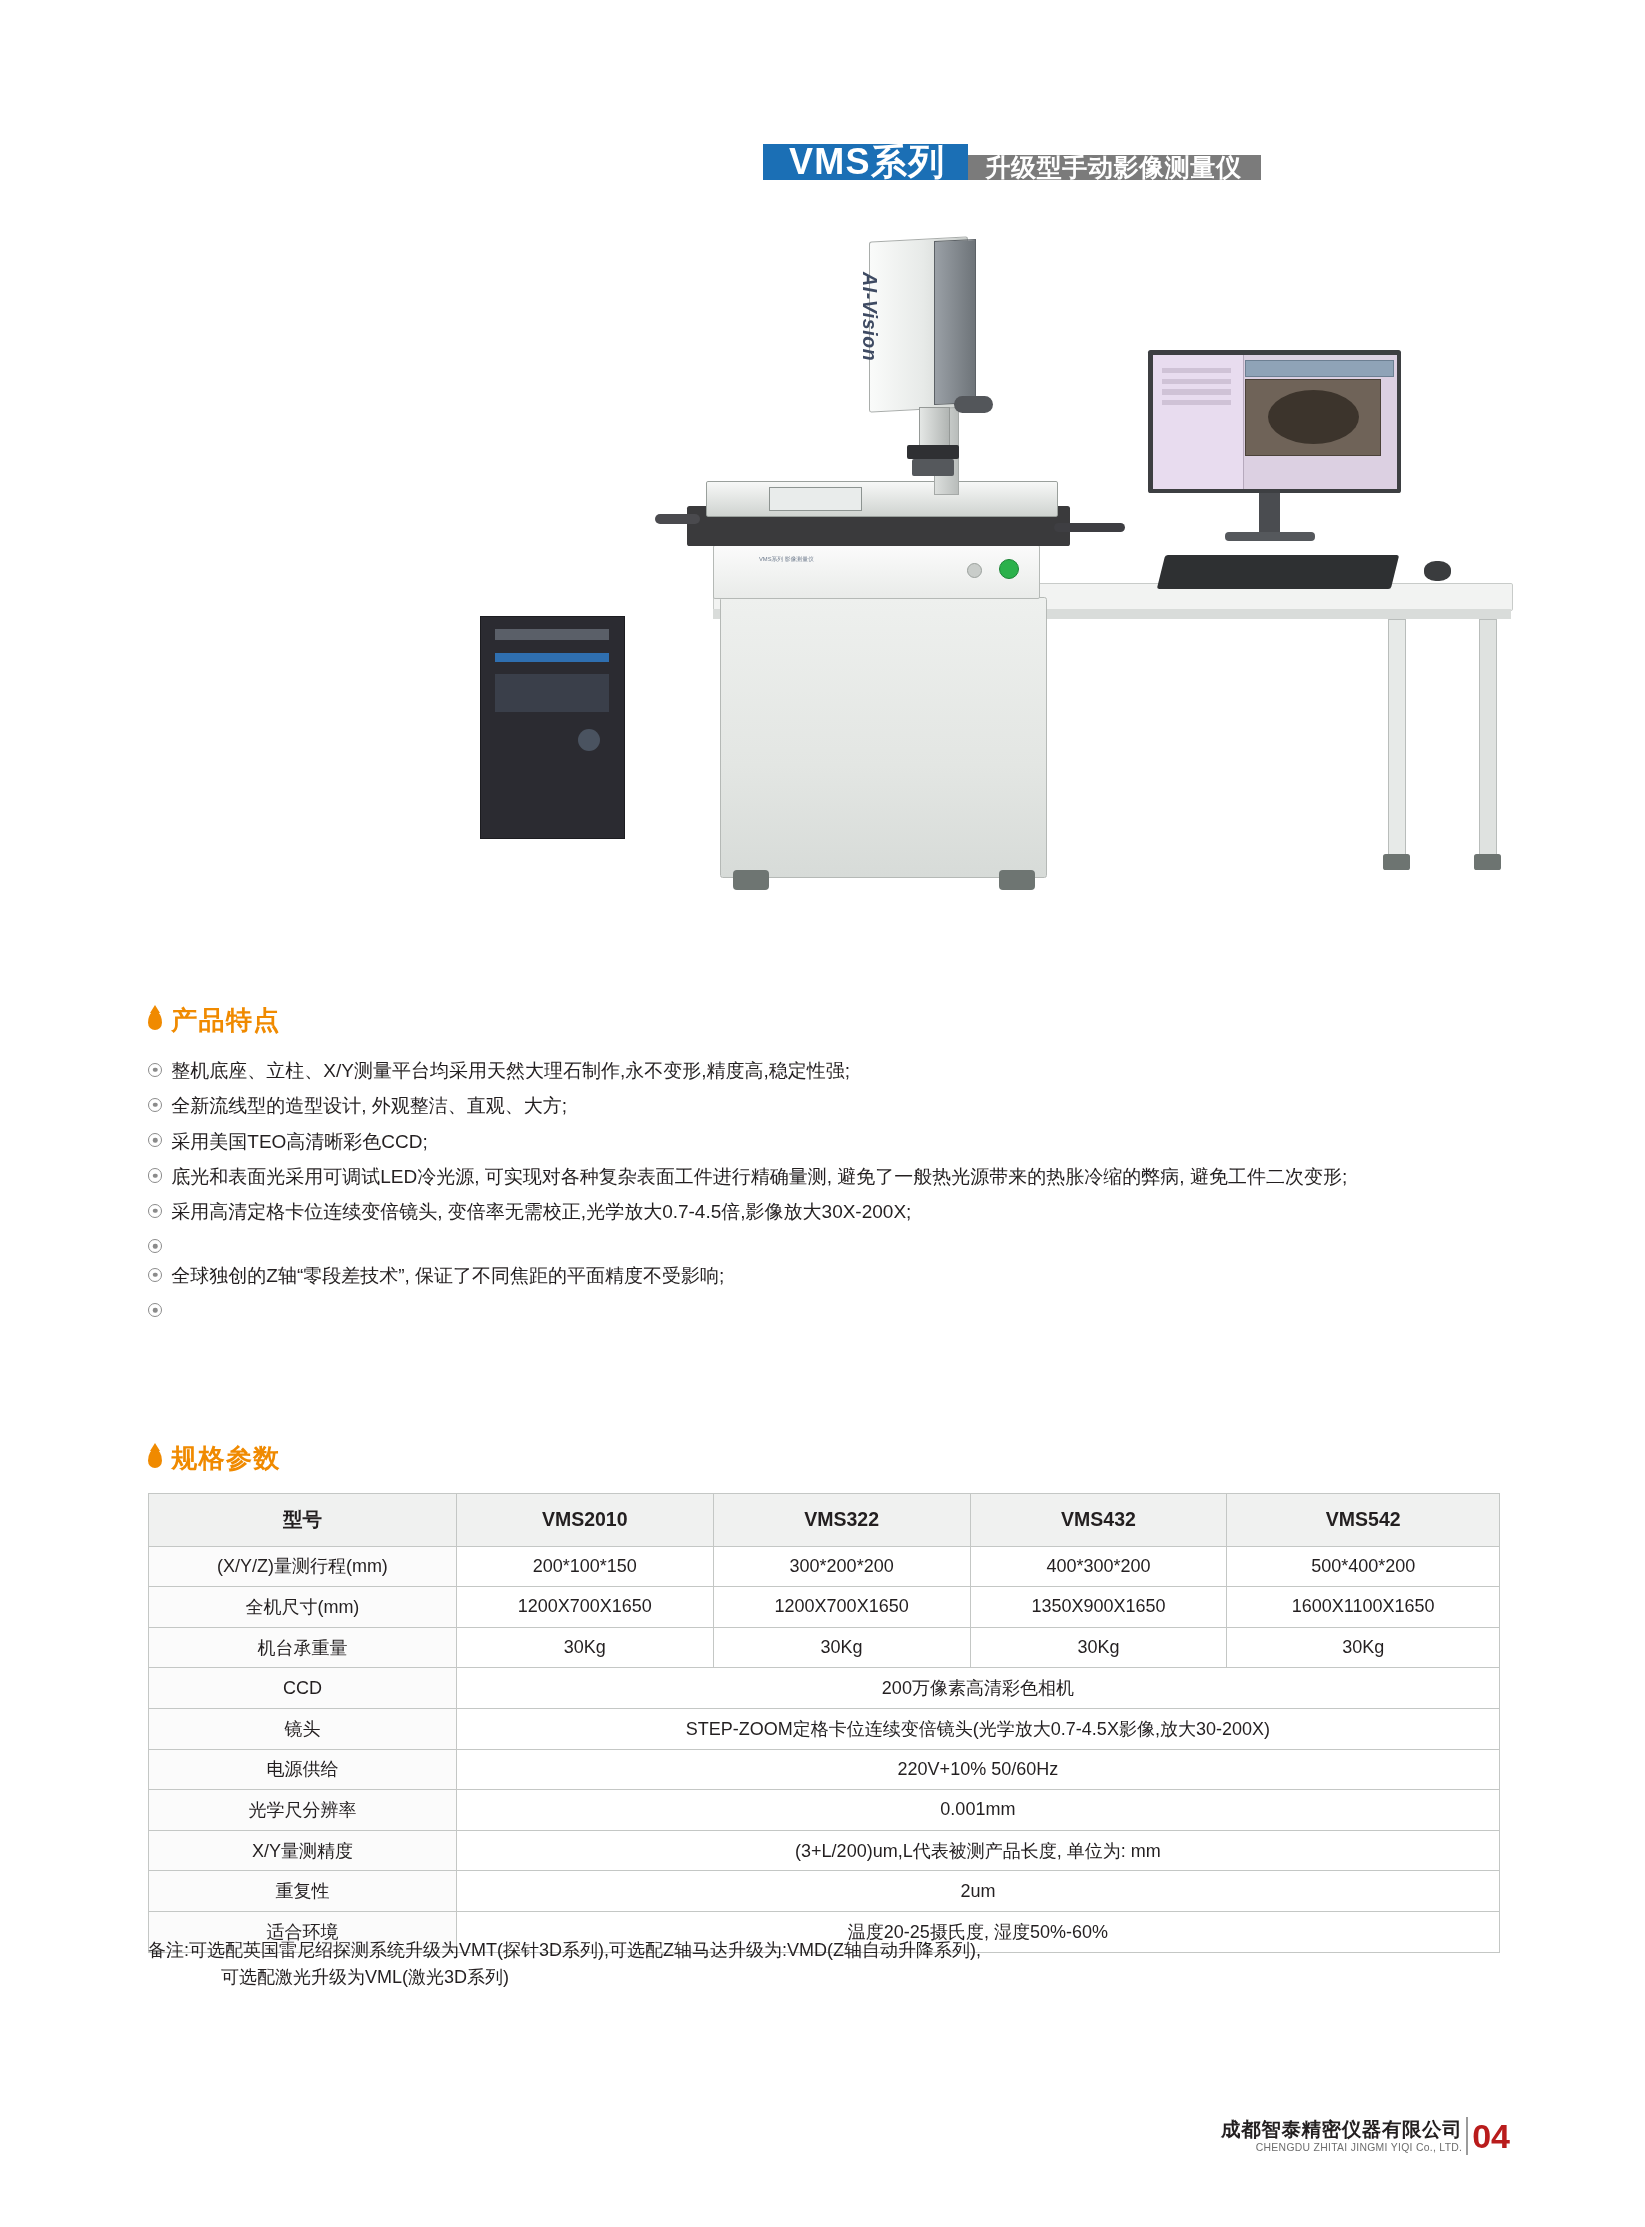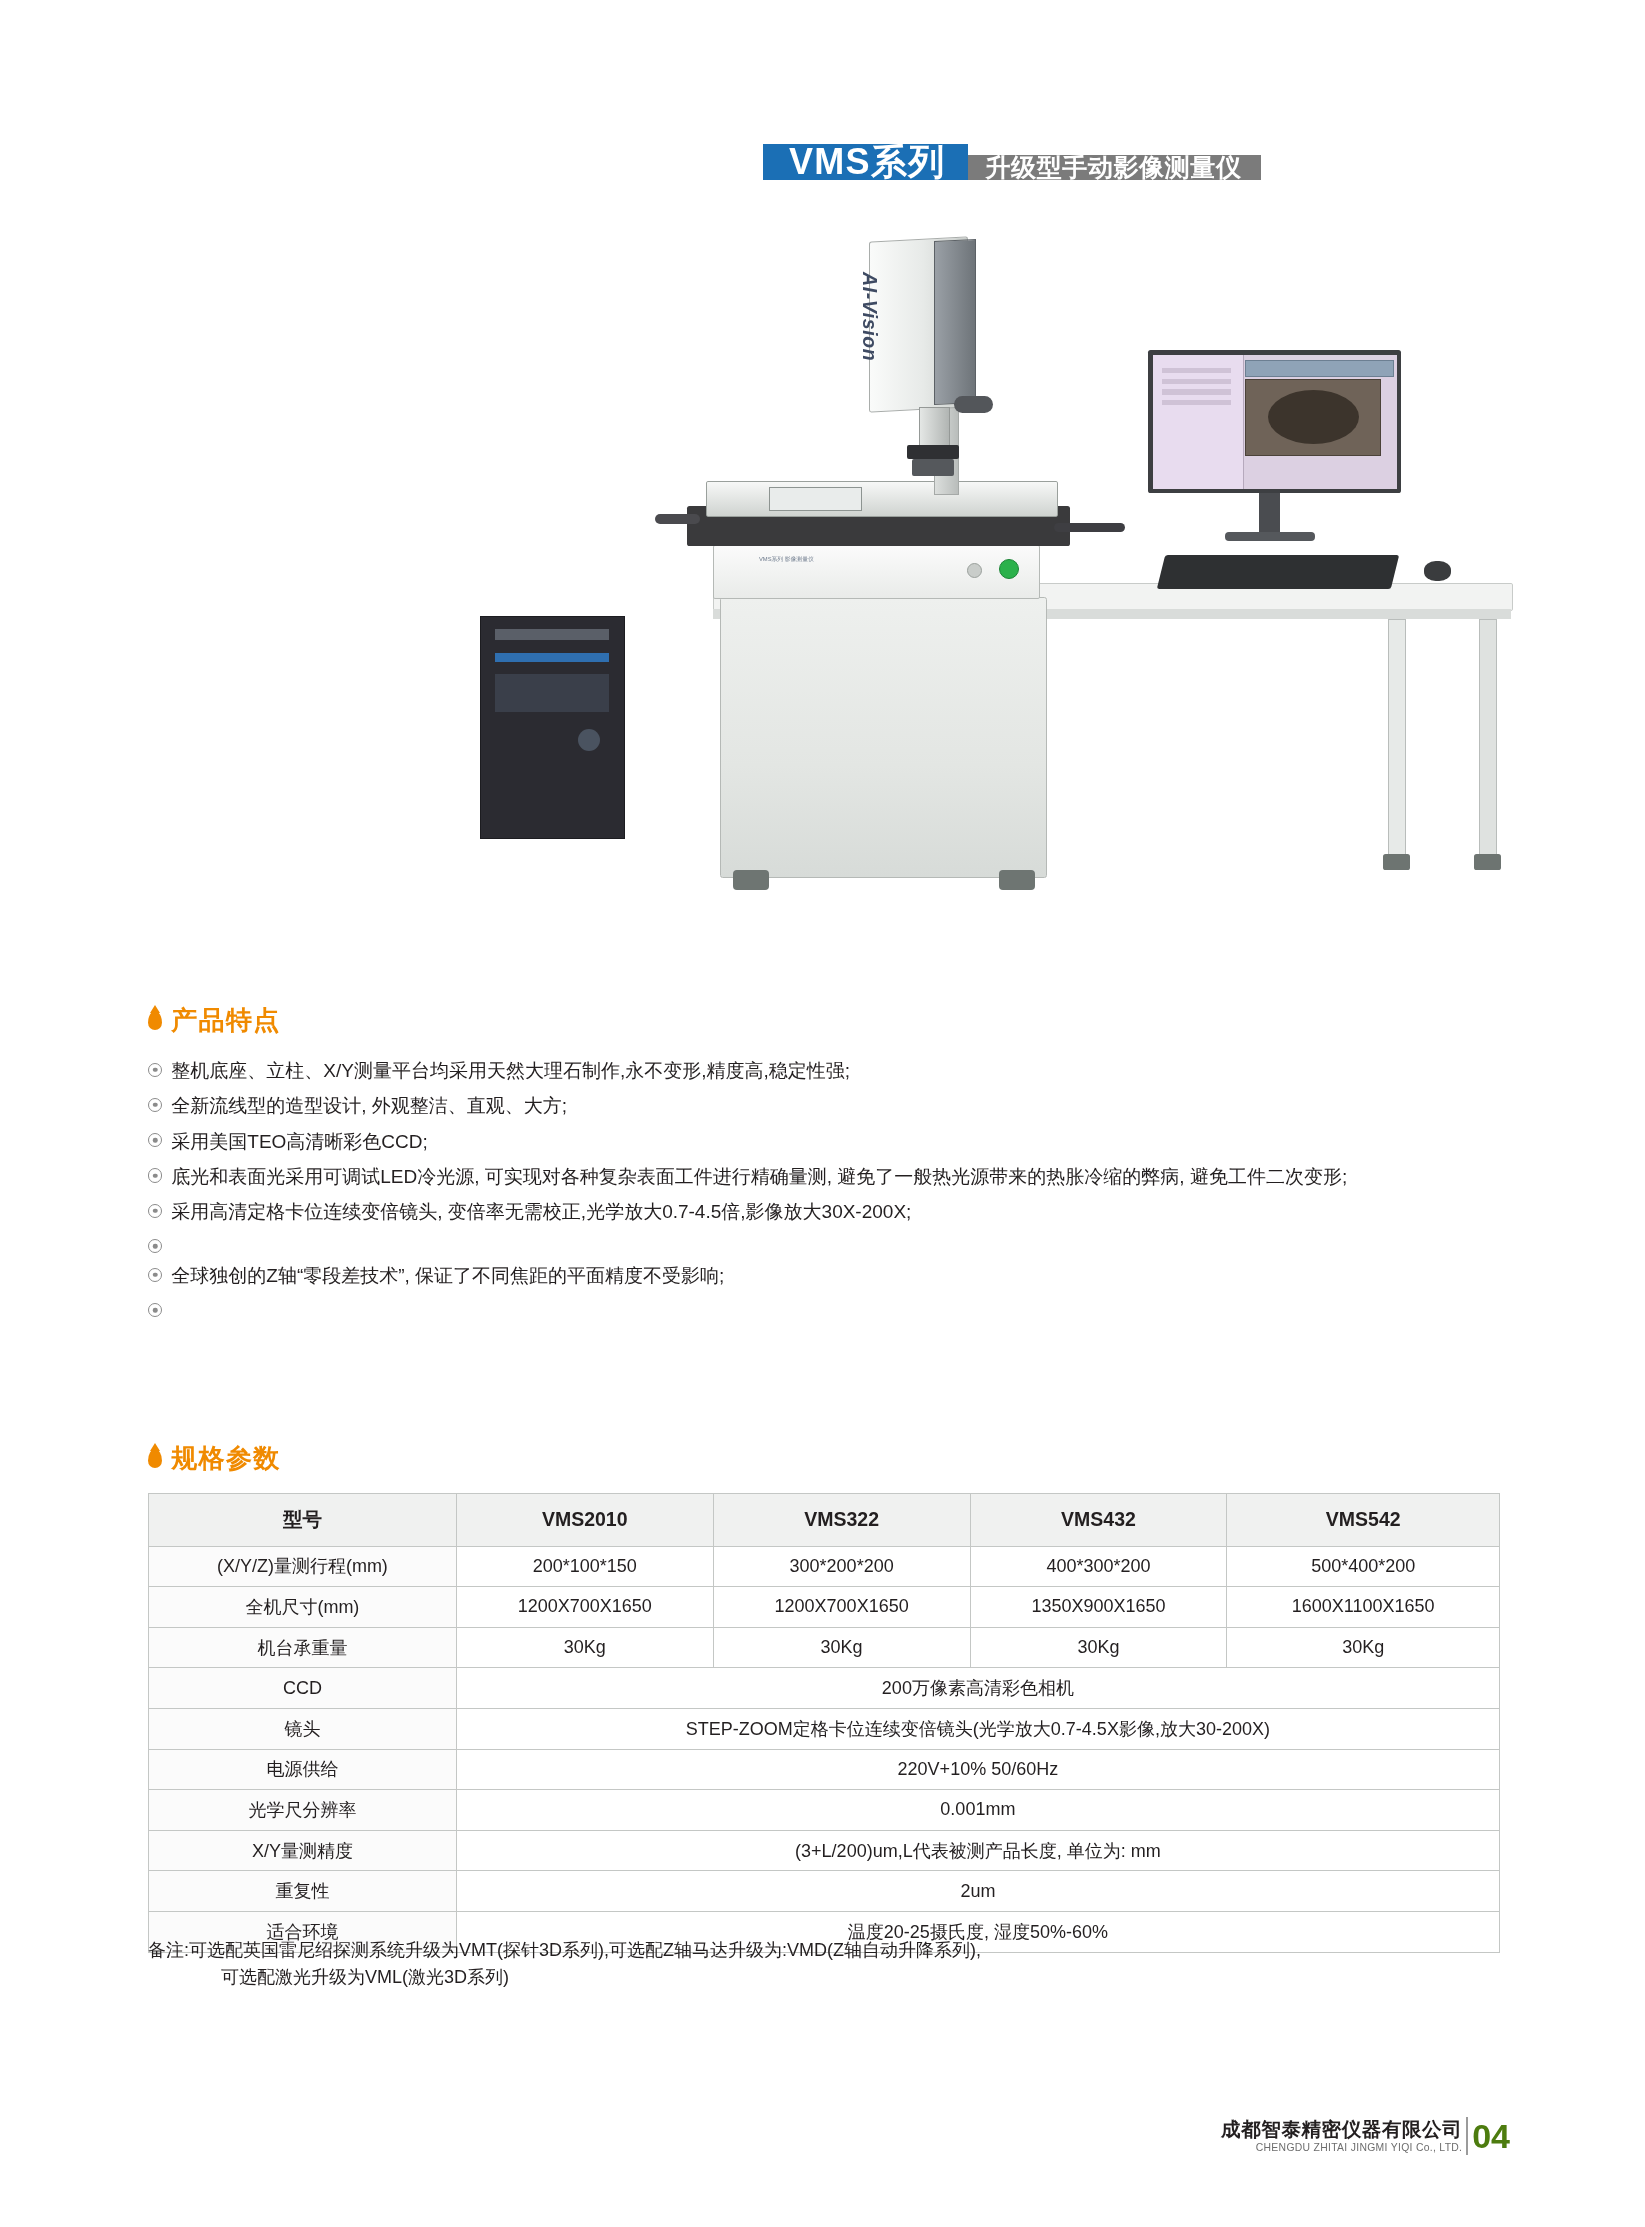--- a/index.html
+++ b/index.html
@@ -543,21 +543,21 @@
     letter-spacing: 0.3px;
   }
   .footer-bar {
     width: 1.9px;
     height: 38px;
     background: #9b9b9b;
   }
   .footer-page {
     font-size: 34px;
     font-weight: bold;
-    color: #4d7c0f;
+    color: #b91c1c;
   }
 </style>
 </head>
 <body>
 
 <div class="banner">
   <div class="banner-left">VMS系列</div>
   <div class="banner-right">升级型手动影像测量仪</div>
 </div>
 

